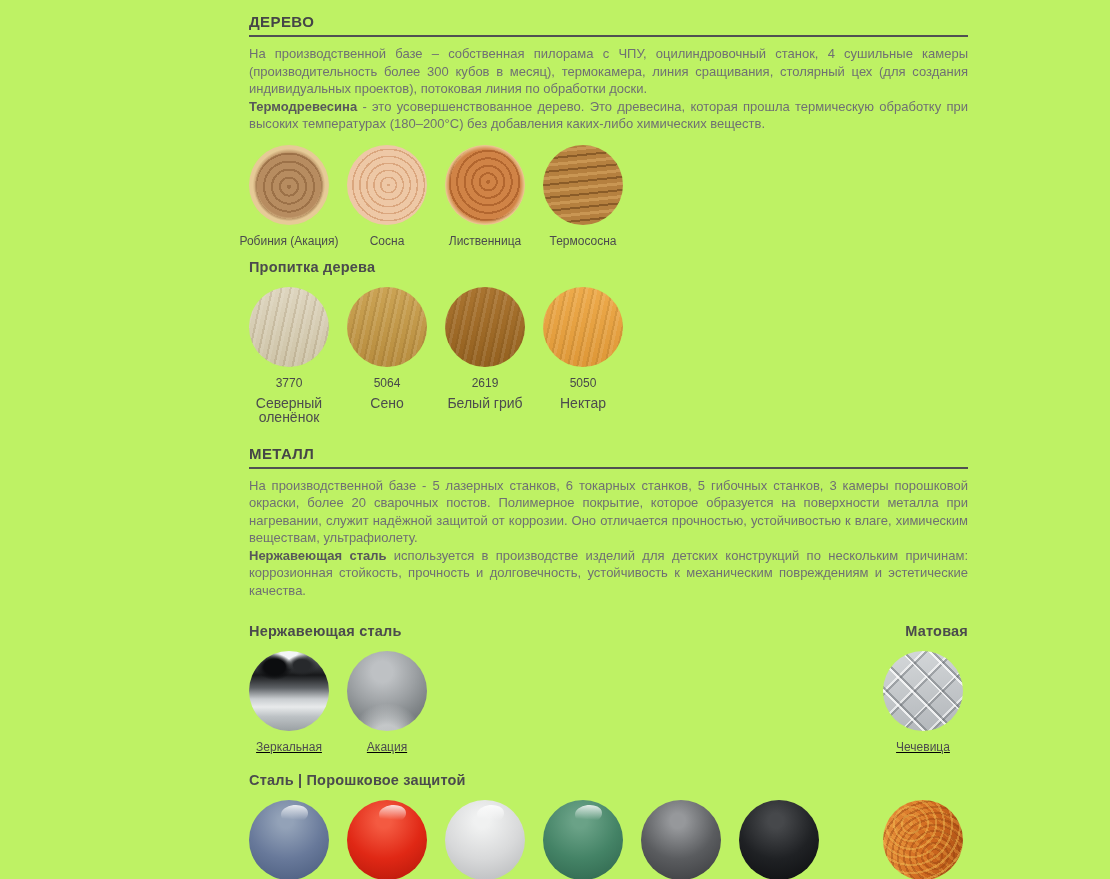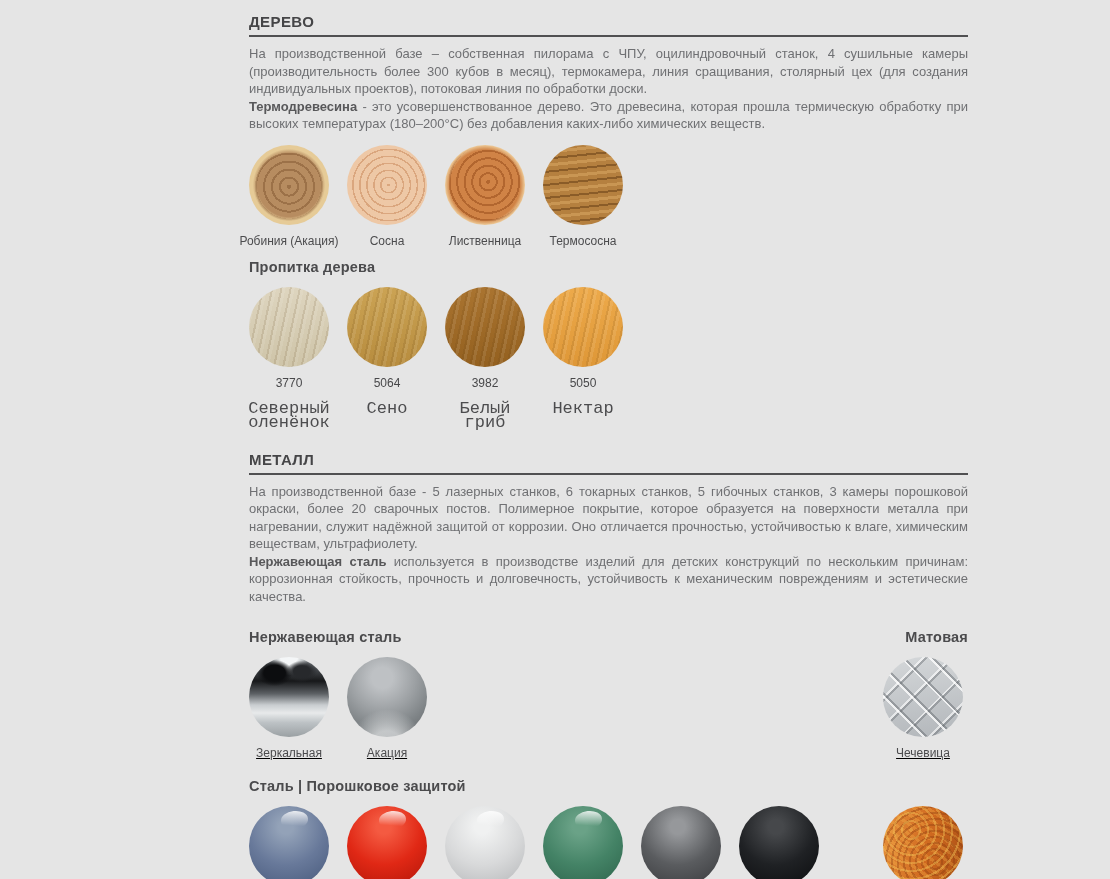--- a/index.html
+++ b/index.html
@@ -1,16 +1,16 @@
 <!DOCTYPE html>
 <html><head>
 <meta charset="utf-8">
 <style>
   html,body{margin:0;padding:0;background:#fff;}
-  .page{position:relative;width:1110px;height:879px;background:#e5e5e5;overflow:hidden;
+  .page{position:relative;width:1110px;height:879px;background:#bef264;overflow:hidden;
         font-family:"Liberation Sans",sans-serif;}
   .content{position:absolute;left:249px;top:13px;width:719px;}
 
   h1.rule-title{margin:0;font-size:15px;font-weight:bold;color:#454547;letter-spacing:.4px;
         padding-bottom:5px;border-bottom:2px solid #505052;}
   .section-metal{margin-top:21px;}
 
   p.body{margin:8px 0 0;font-size:13px;line-height:17.5px;color:#6f7073;text-align:justify;}
   p.body.cont{margin-top:0;}
   p.body strong{color:#58585a;font-weight:bold;}
@@ -24,21 +24,21 @@
   .swatch-row.between{justify-content:space-between;text-decoration:underline;}
   .group{display:flex;}
   .swatch-col{width:80px;flex:none;display:flex;flex-direction:column;align-items:center;}
   .swatch-col + .swatch-col{margin-left:18px;}
   .swatch-col.wide{width:90px;}
 
   .circle{position:relative;width:80px;height:80px;border-radius:50%;overflow:hidden;flex:none;}
 
   .swatch-label{margin-top:9px;font-size:12px;color:#4c4c4e;white-space:nowrap;text-align:center;}
   .swatch-code{margin-top:9px;font-size:12px;color:#48484a;text-align:center;}
-  .swatch-sub{margin-top:12px;font-size:17px;line-height:14px;color:#4c4c4e;text-align:center;max-width:96px;font-family:Liberation Mono, monospace;}
+  .swatch-sub{margin-top:6px;font-size:14px;line-height:14px;color:#4c4c4e;text-align:center;max-width:96px;}
 
   
   .tex-pine{background:
     radial-gradient(circle at 50% 50%, rgba(187,131,90,0) 0 80%, var(--c3,#bb835a) 97%),
     repeating-radial-gradient(circle at 52% 50%, var(--c2,#daa67e) 0 1.5px, var(--c1,#eec8a6) 1.5px 7px);}
   .tex-robinia{background:
     radial-gradient(circle at 50% 50%, rgba(0,0,0,0) 0 56%, var(--c3,#e6cb97) 64% 82%, var(--c4,#4a3420) 93% 100%),
     repeating-radial-gradient(circle at 50% 52%, var(--c2,#9c7148) 0 2px, var(--c1,#b78c60) 2px 8px);}
   .tex-larch{background:
     radial-gradient(circle at 50% 50%, rgba(0,0,0,0) 0 62%, var(--c3,#ecc693) 70% 84%, var(--c4,#75401c) 93% 100%),
@@ -115,21 +115,21 @@
           <div class="swatch-code">3770</div>
           <div class="swatch-sub">Северный оленёнок</div>
         </div>
         <div class="swatch-col">
           <div class="circle tex-stain" style="--c1: #cba354; --c2: #b78c3e;"></div>
           <div class="swatch-code">5064</div>
           <div class="swatch-sub">Сено</div>
         </div>
         <div class="swatch-col">
           <div class="circle tex-stain" style="--c1: #aa7430; --c2: #93601f;"></div>
-          <div class="swatch-code">3982</div>
+          <div class="swatch-code">2619</div>
           <div class="swatch-sub">Белый гриб</div>
         </div>
         <div class="swatch-col">
           <div class="circle tex-stain" style="--c1: #edaa4b; --c2: #de9737;"></div>
           <div class="swatch-code">5050</div>
           <div class="swatch-sub">Нектар</div>
         </div>
       </div>
     </section>
 

